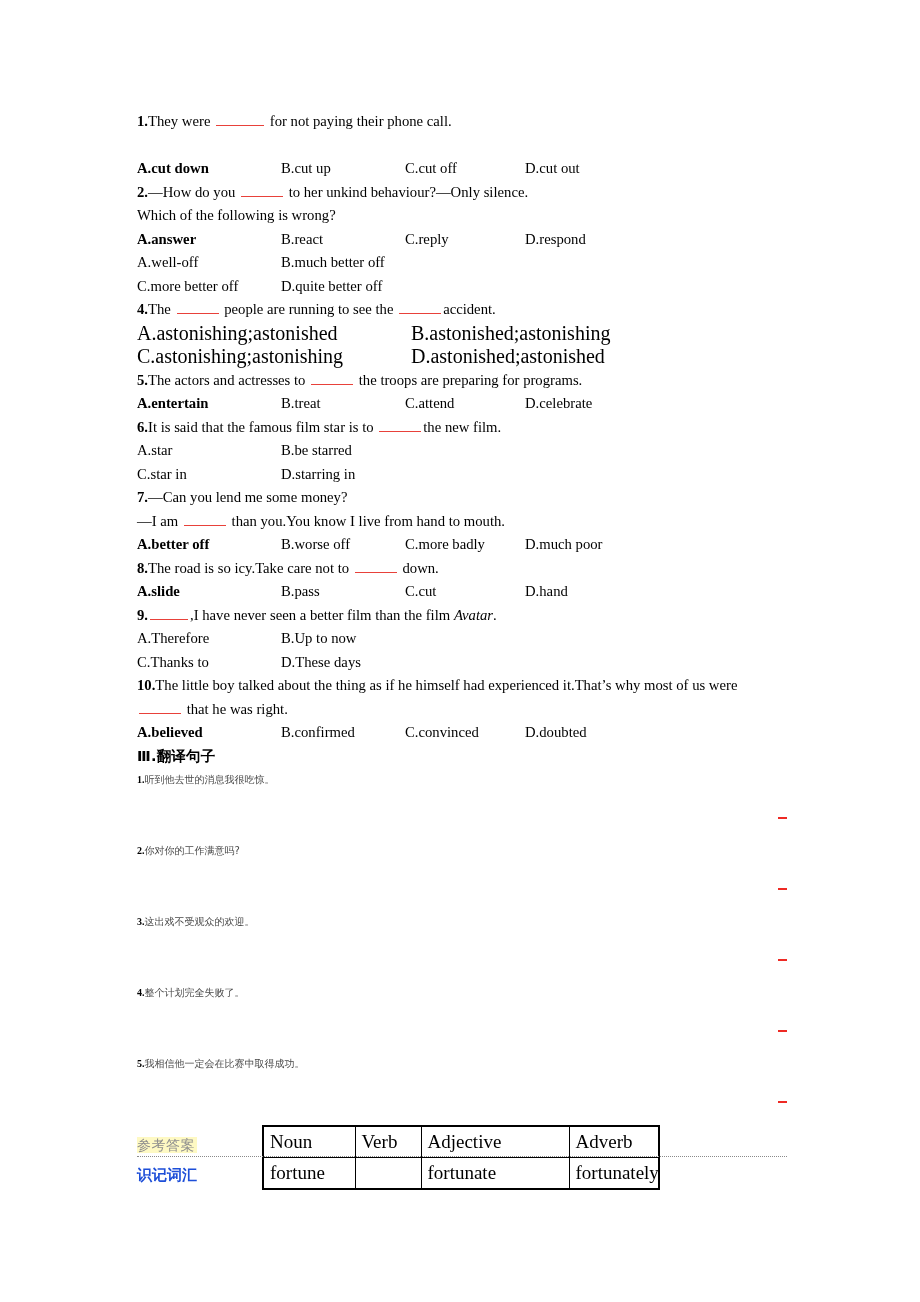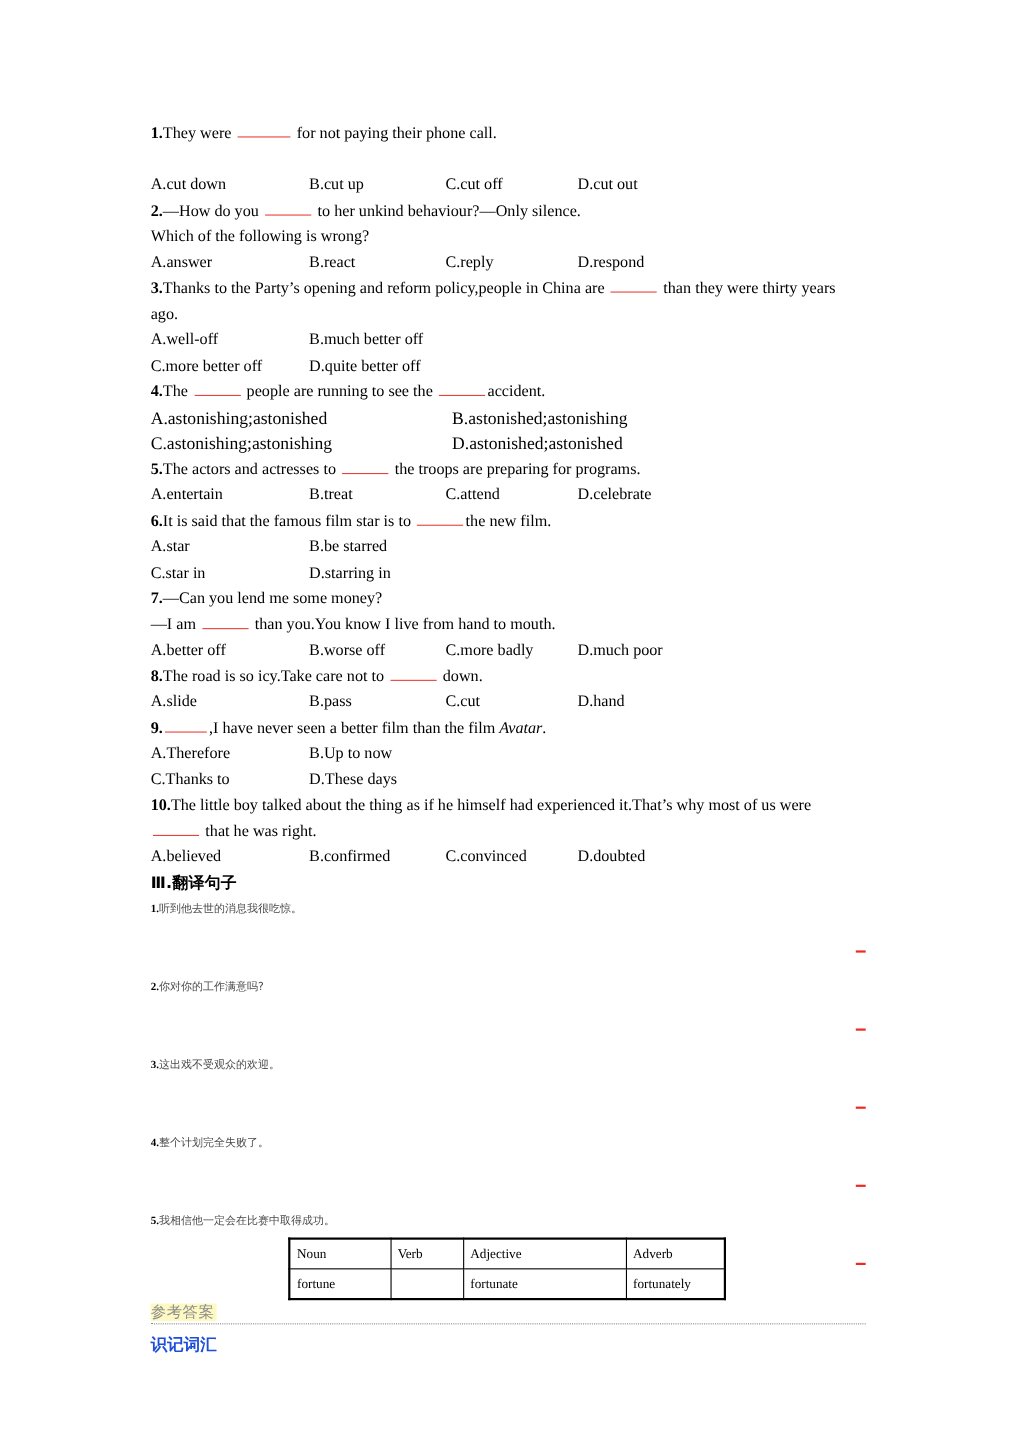--- a/index.html
+++ b/index.html
@@ -56,21 +56,21 @@
     display: block;
     font-size: 14.7px;
     line-height: 23.5px;
     position: relative;
     height: 23.5px;
   }
   .opts4 > span {
     position: absolute;
     white-space: nowrap;
   }
-  .opts4 > span:nth-child(1) { left: 0px; }
+  .opts4 > span:nth-child(1) { left: 0px; font-weight: bold; }
   .opts4 > span:nth-child(2) { left: 144px; }
   .opts4 > span:nth-child(3) { left: 268px; }
   .opts4 > span:nth-child(4) { left: 388px; }
 
   
   .opts2n {
     display: block;
     position: relative;
     height: 23.5px;
     font-size: 14.7px;
@@ -78,21 +78,21 @@
   }
   .opts2n > span { position: absolute; white-space: nowrap; }
   .opts2n > span:nth-child(1) { left: 0px; }
   .opts2n > span:nth-child(2) { left: 144px; }
 
   
   .opts2w {
     display: block;
     position: relative;
     height: 23.5px;
-    font-size: 16px;
+    font-size: 20px;
     line-height: 23.5px;
   }
   .opts2w > span { position: absolute; white-space: nowrap; }
   .opts2w > span:nth-child(1) { left: 0px; }
   .opts2w > span:nth-child(2) { left: 274px; text-align: right; }
 
   
   .cn-head {
     font-family: "DejaVu Sans", "Liberation Sans", sans-serif;
     font-weight: bold;
@@ -167,21 +167,21 @@
   }
   table.wordform {
     border-collapse: collapse;
     width: 396px;
     border: 2.2px solid #000;
     table-layout: fixed;
   }
   table.wordform td {
     border: 1px solid #000;
     font-family: "Liberation Serif", "DejaVu Serif", serif;
-    font-size: 12px;
+    font-size: 19px;
     padding: 4px 6px;
     height: 18px;
     vertical-align: middle;
     white-space: nowrap;
   }
   table.wordform col.c1 { width: 92px; }
   table.wordform col.c2 { width: 66px; }
   table.wordform col.c3 { width: 148px; }
   table.wordform col.c4 { width: 90px; }
 </style>
@@ -210,25 +210,20 @@
       <span>to her unkind behaviour?—Only silence.</span>
     </div>
     <div class="q-line">Which of the following is wrong?</div>
     <div class="opts4">
       <span>A.answer</span>
       <span>B.react</span>
       <span>C.reply</span>
       <span>D.respond</span>
     </div>
 
-    <div class="q-line">
-      <span class="q-num">3.</span><span>Thanks to the Party’s opening and reform policy,people in China are</span>
-      <span class="blank b-med"></span>
-      <span>than they were thirty years ago.</span>
-    </div>
     <div class="opts2n">
       <span>A.well-off</span>
       <span>B.much better off</span>
     </div>
     <div class="opts2n">
       <span>C.more better off</span>
       <span>D.quite better off</span>
     </div>
 
     <div class="q-line">

